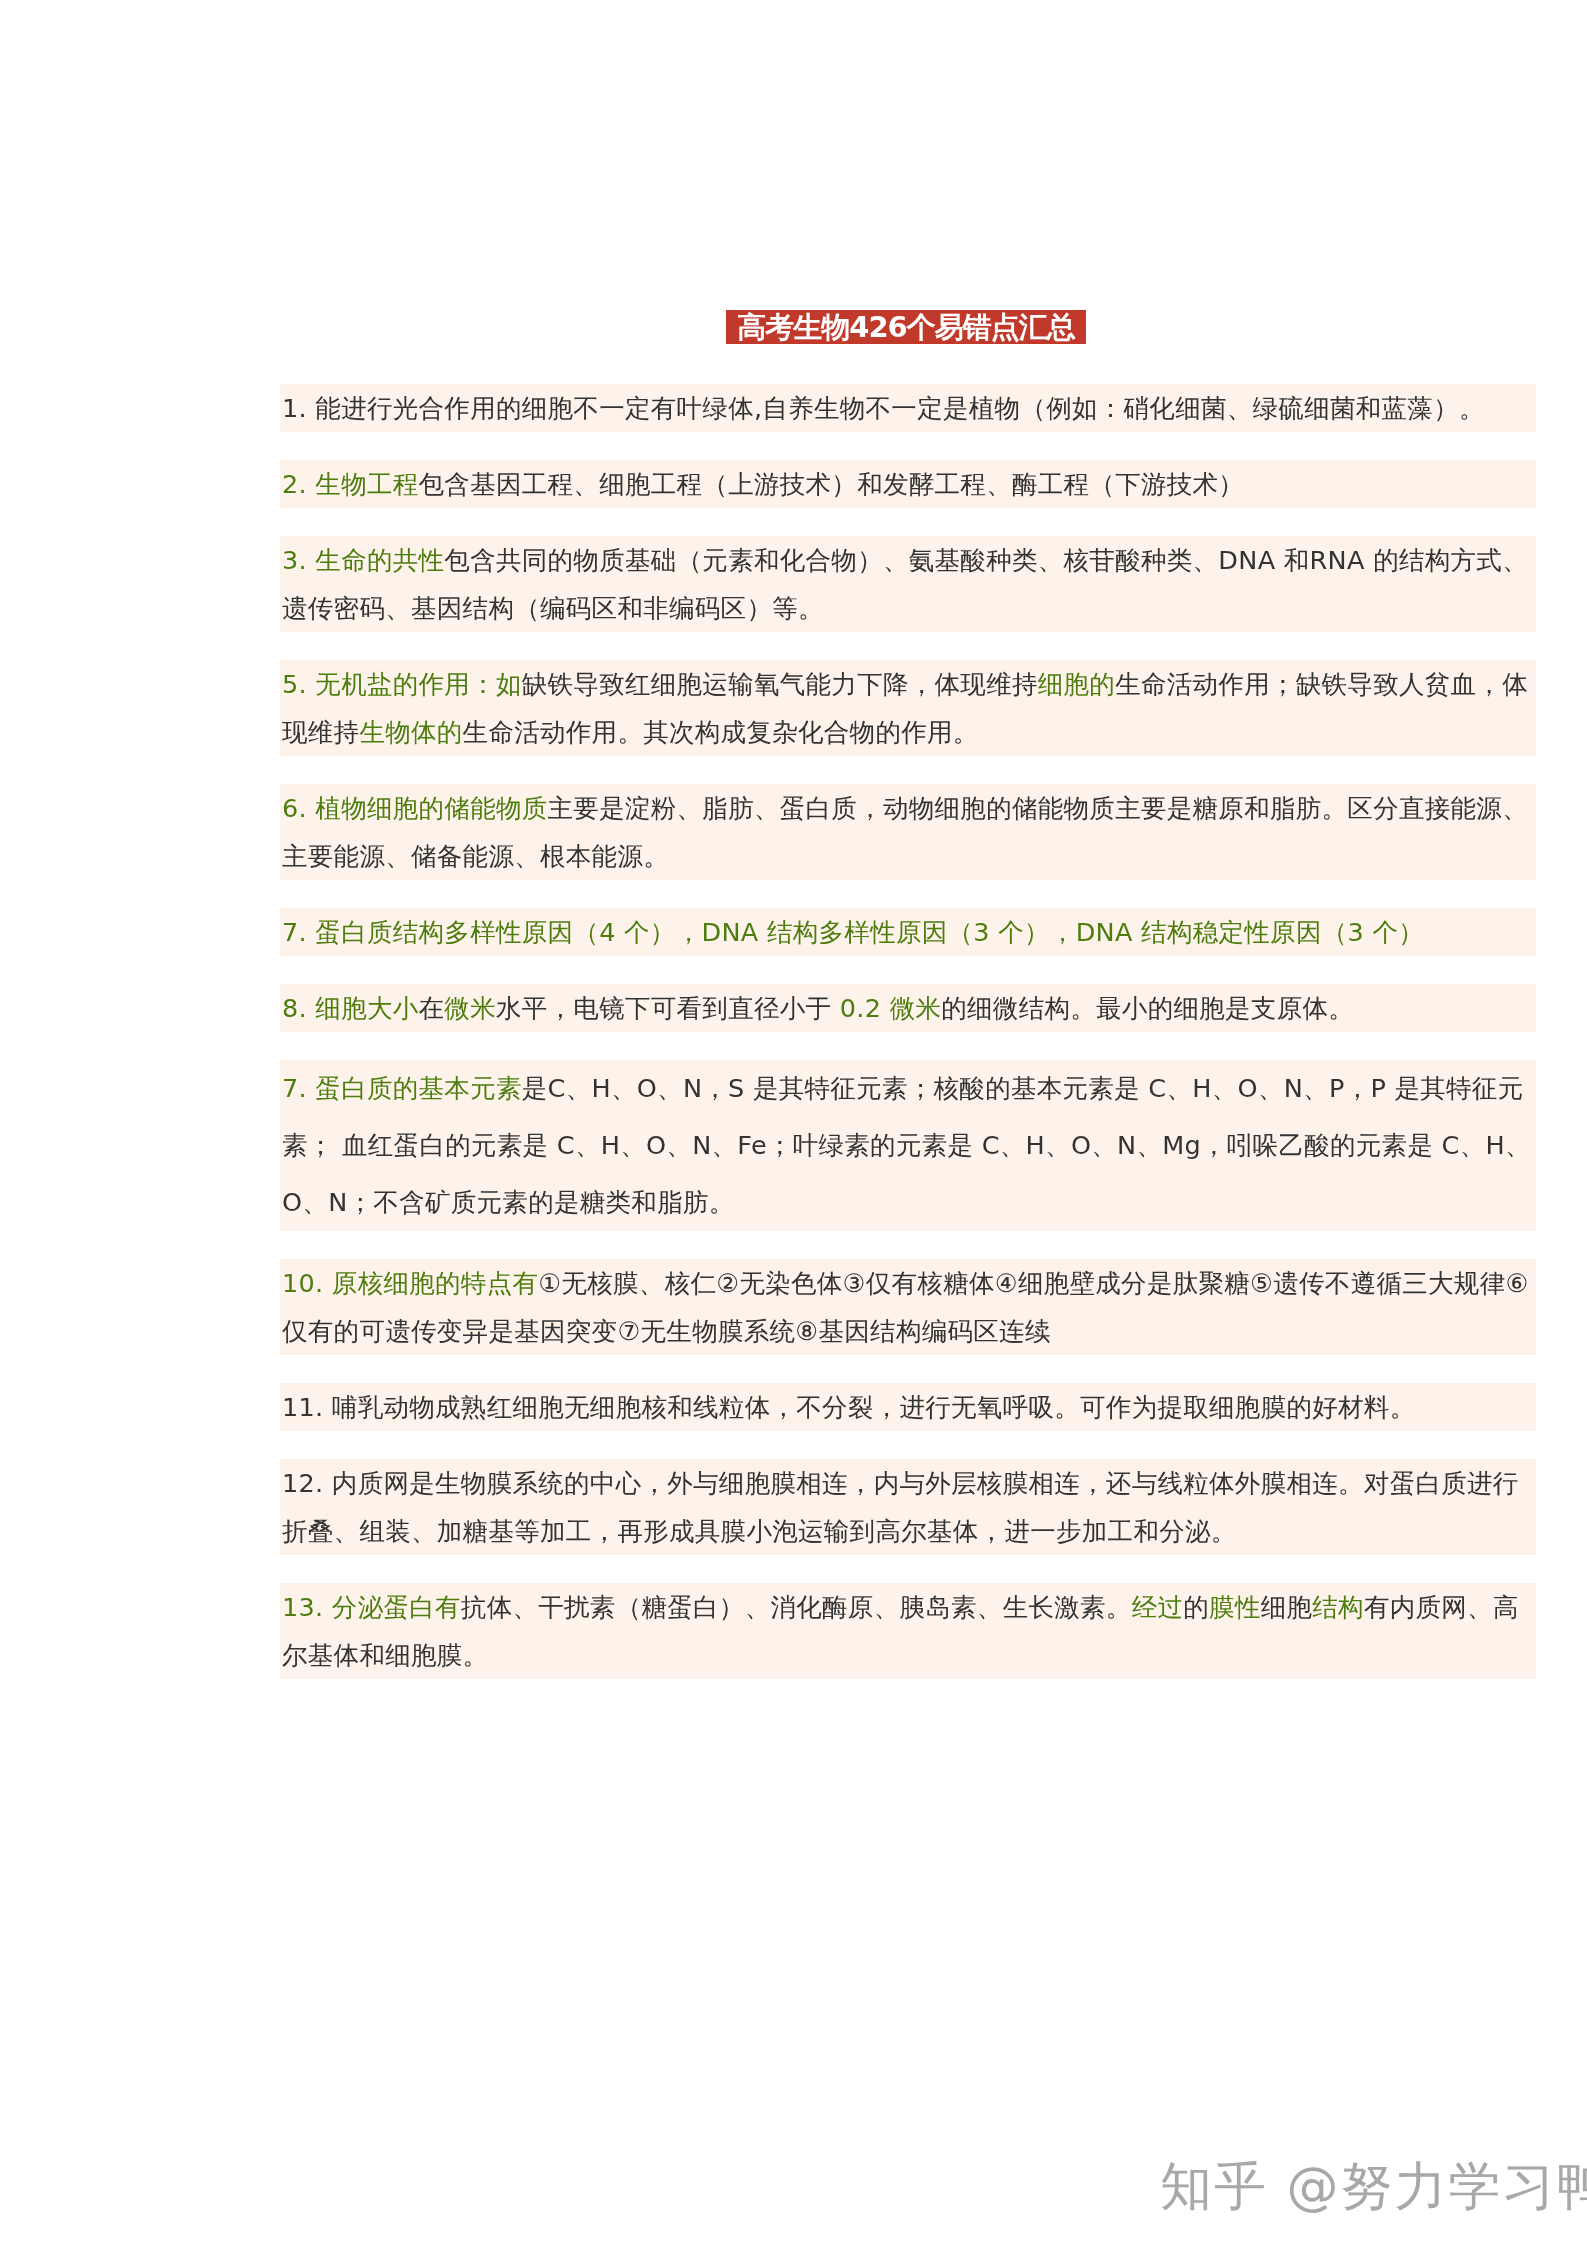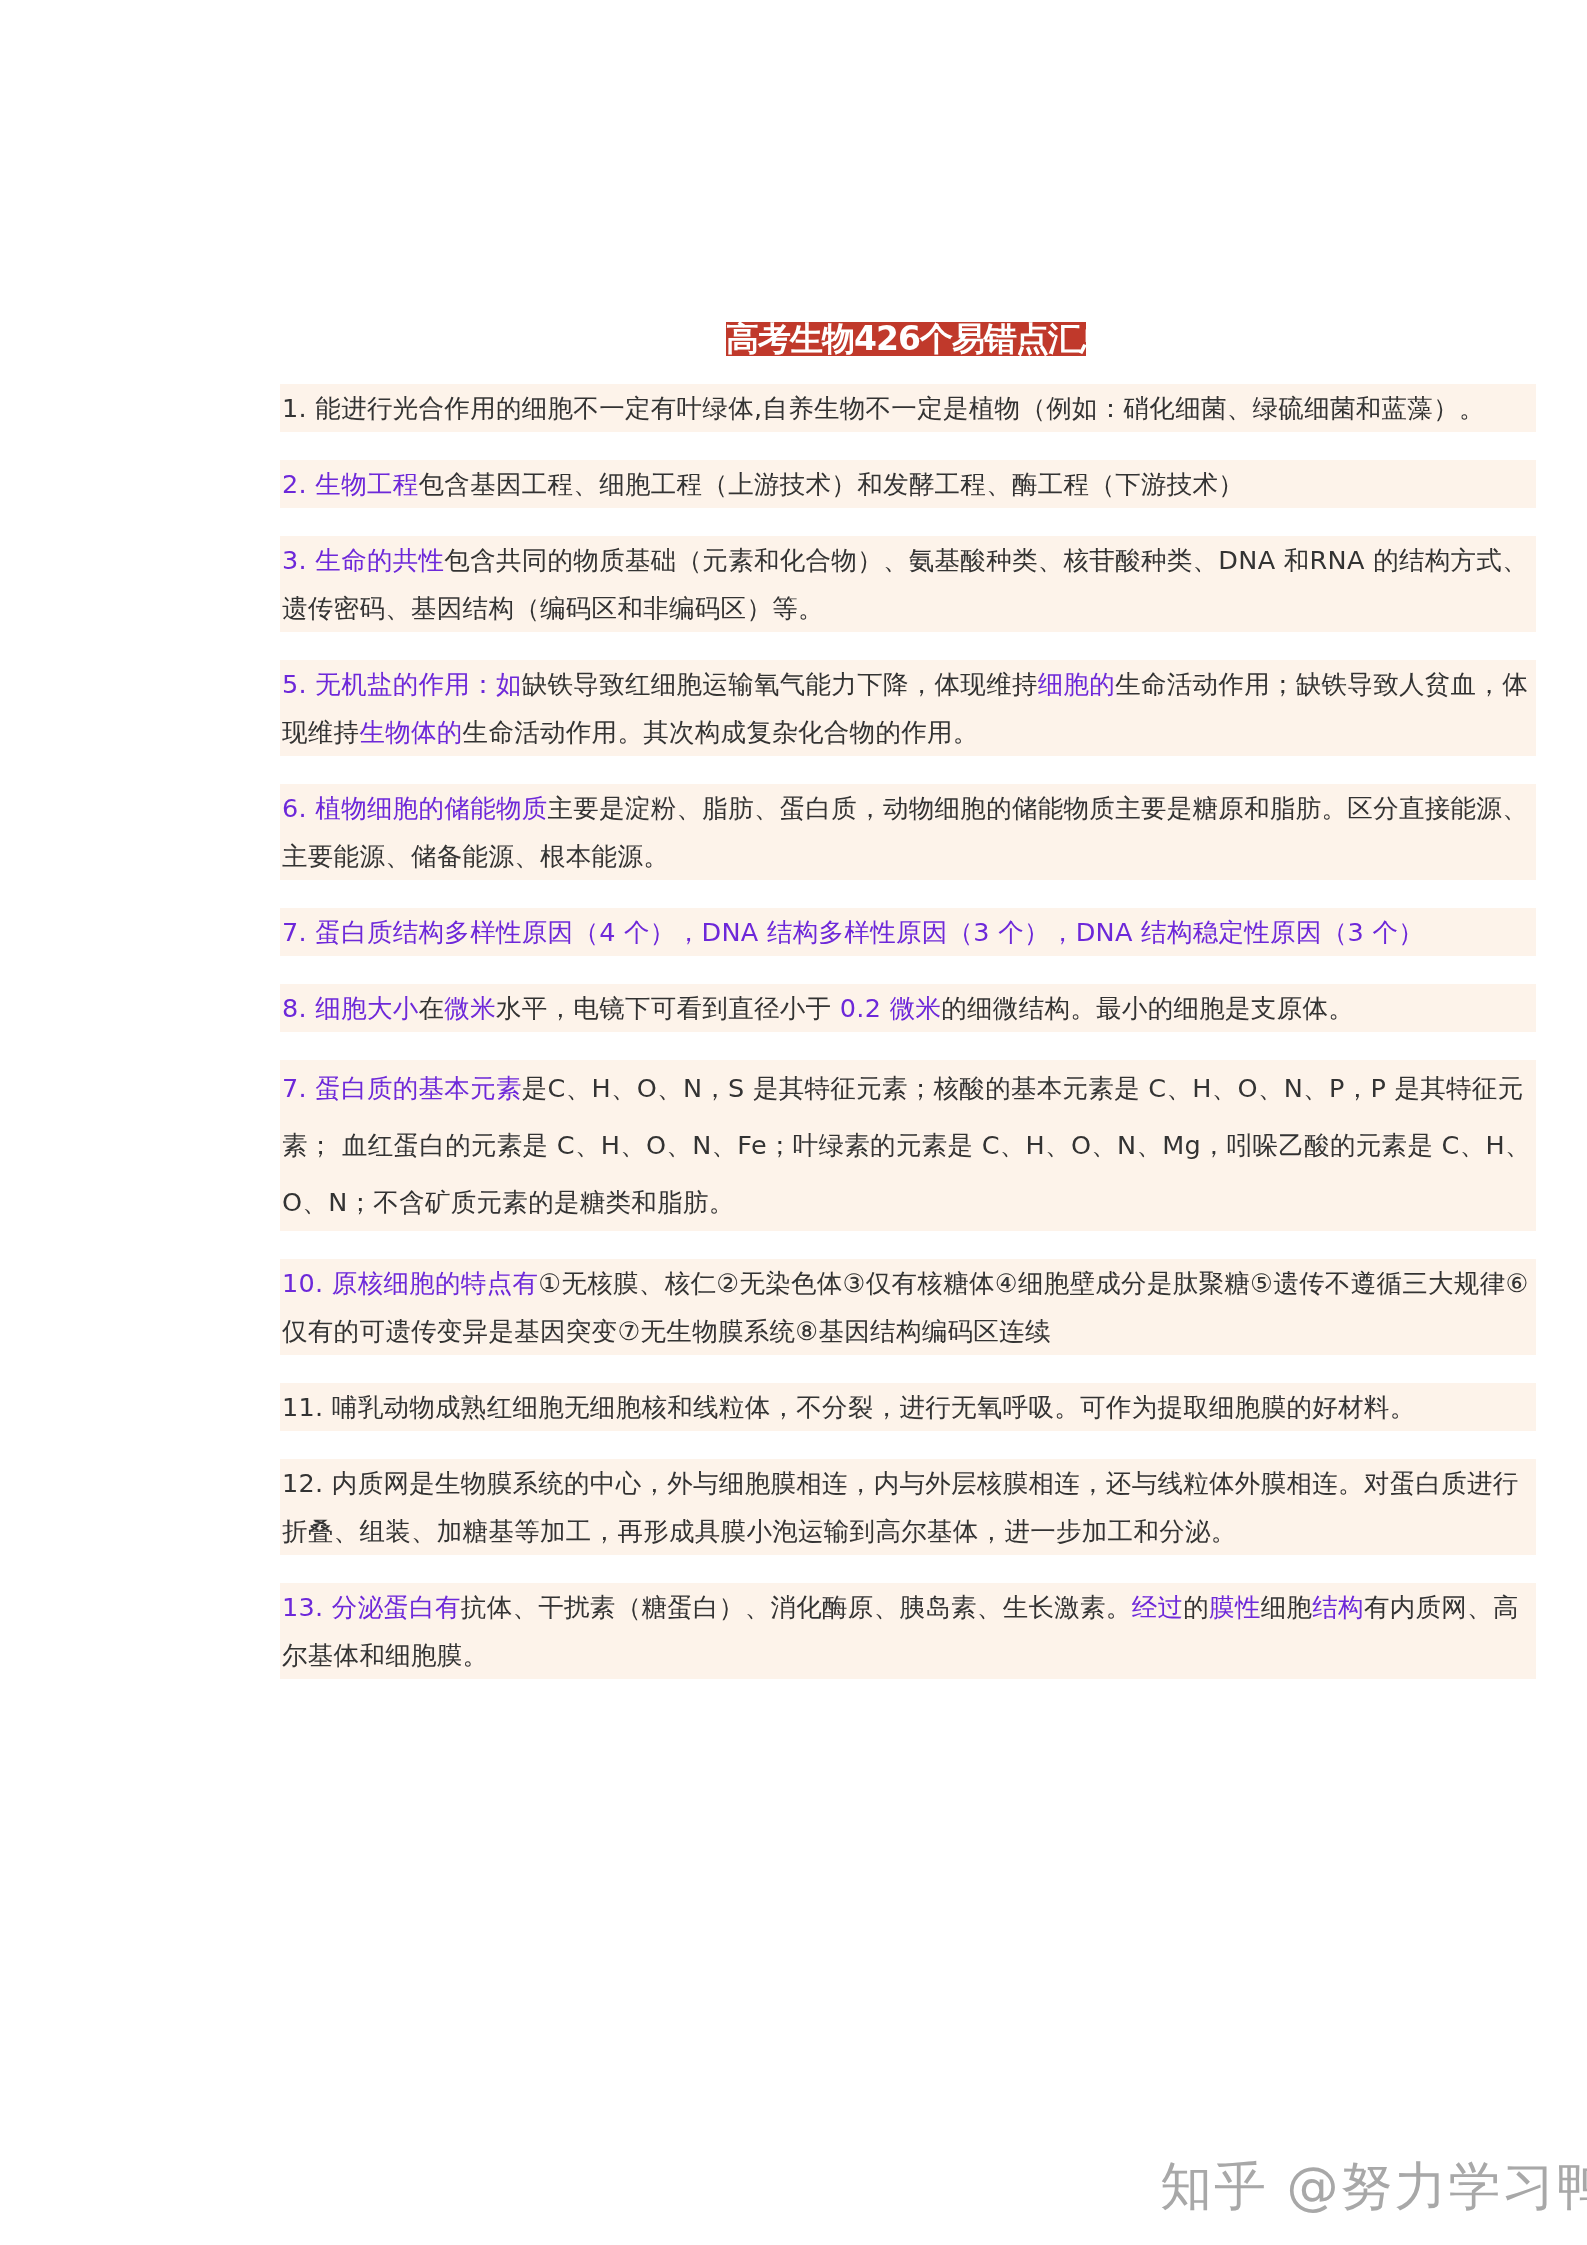--- a/index.html
+++ b/index.html
@@ -2,33 +2,33 @@
 <html><head>
   <meta charset="utf-8">
   <style>
     html, body { margin: 0; padding: 0; }
     body {
       width: 1587px; height: 2245px; background: #ffffff; position: relative; overflow: hidden;
       font-family: "DejaVu Sans", "Liberation Sans", sans-serif;
       color: #333333;
     }
     .title {
-      position: absolute; left: 726px; top: 322px; height: 34px; width: 360px;
-      background: #c0392b; color: #ffffff; font-weight: bold; font-size: 33px;
+      position: absolute; left: 726px; top: 310px; height: 34px; width: 360px;
+      background: #c0392b; color: #ffffff; font-weight: bold; font-size: 29px;
       line-height: 34px; text-align: center; letter-spacing: -1px; white-space: nowrap;
     }
     .list { position: absolute; left: 280px; top: 384px; width: 1256px; }
     .item {
       background: #fdf3ea; font-size: 25.5px; line-height: 48px;
       padding: 0 0 0 2px; margin-bottom: 28px; box-sizing: border-box;
       word-break: break-all; letter-spacing: 0.3px;
     }
     .item.single { line-height: 48px; }
     .item.wide { line-height: 57px; }
-    .item .hl { color: #6d28d9; }
+    .item .hl { color: #4d7c0f; }
     .watermark {
       position: absolute; left: 1160px; top: 2152px; font-size: 52px; color: #a8a8a8;
       letter-spacing: 2px; white-space: nowrap;
     }
   </style>
 </head>
 <body>
 
 <div class="title">高考生物426个易错点汇总</div>
 

